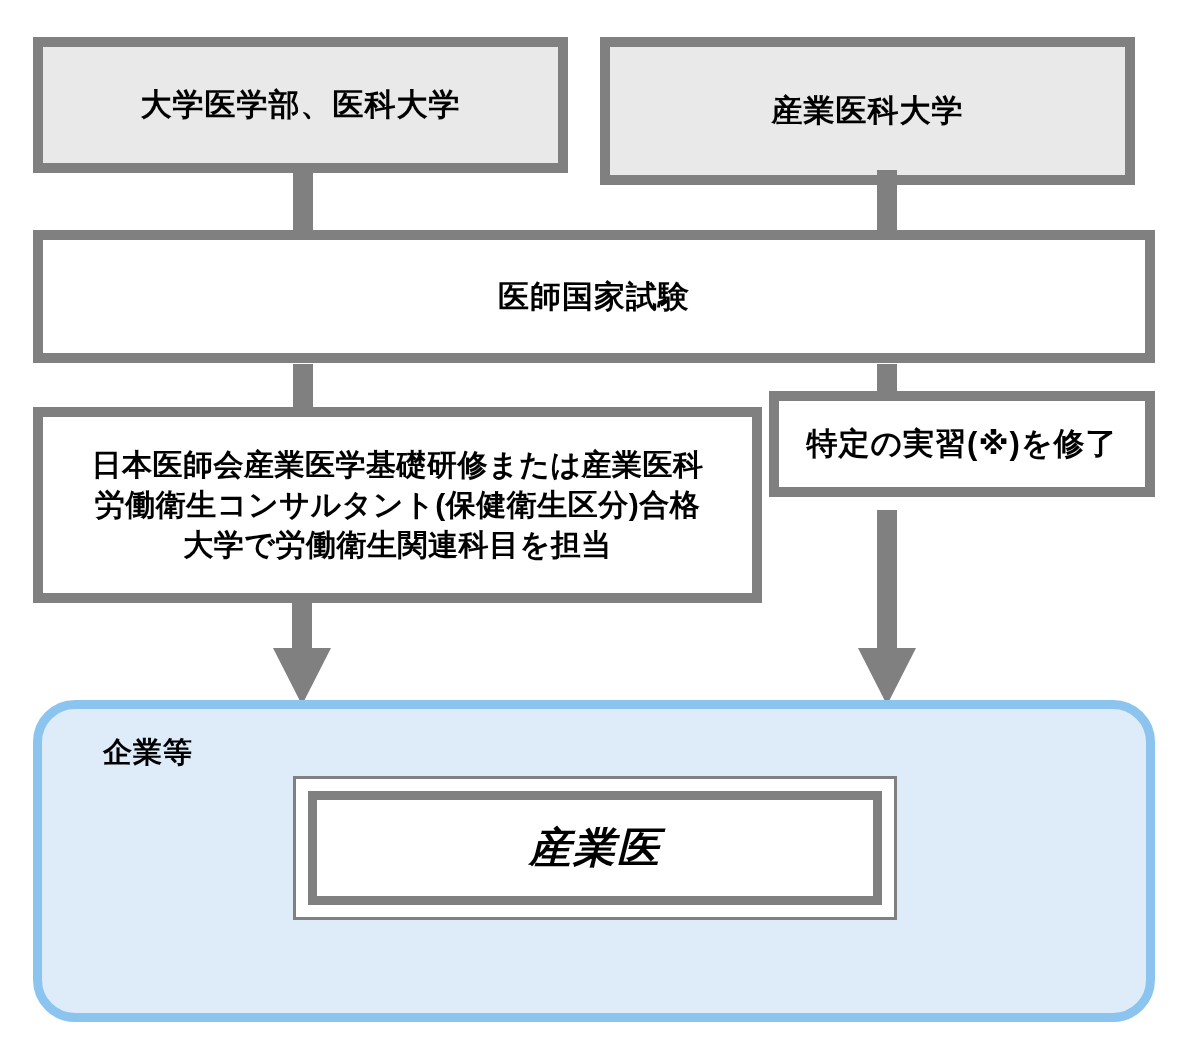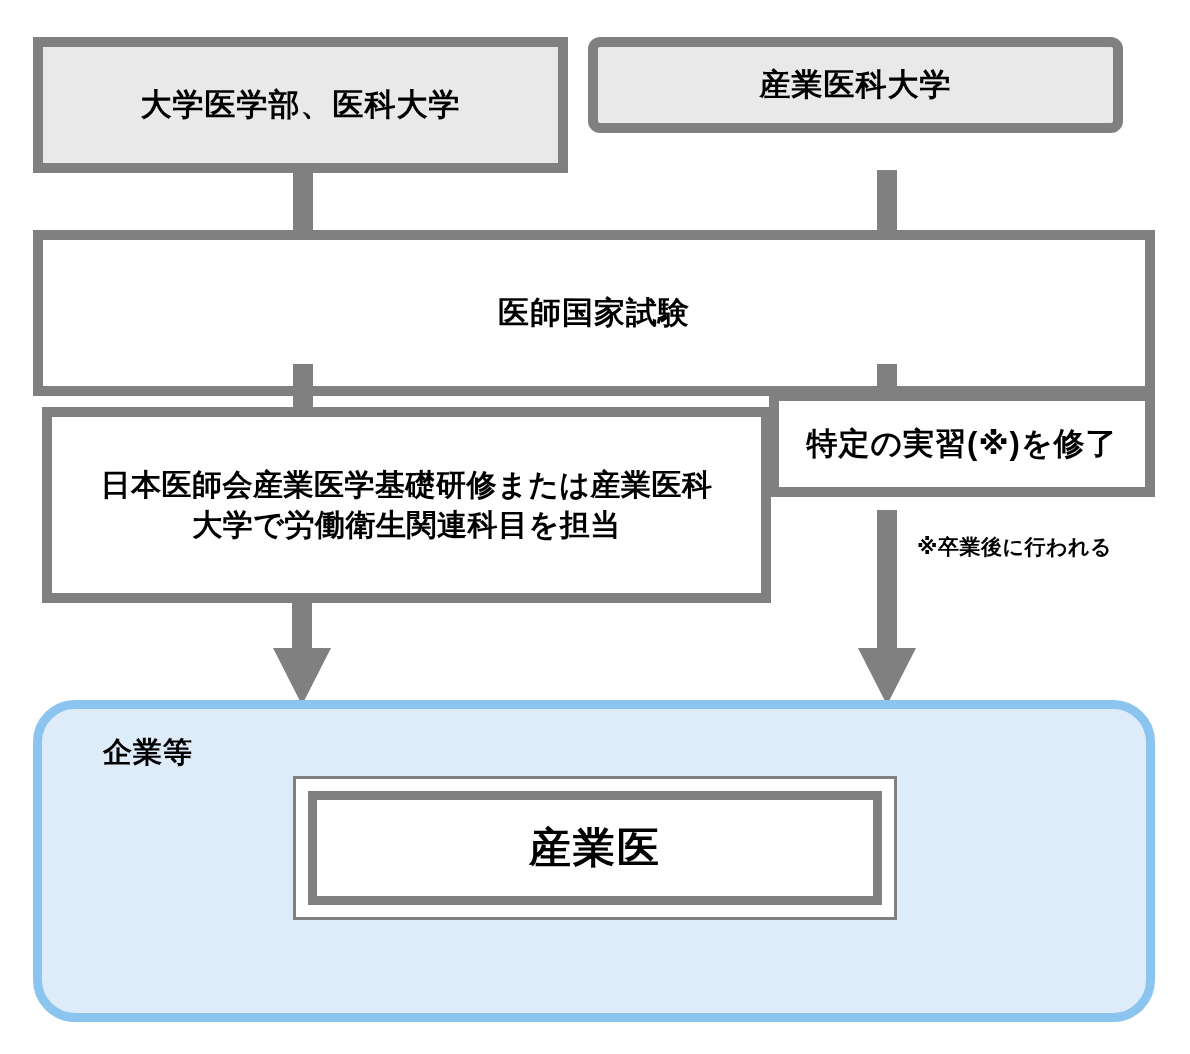--- a/index.html
+++ b/index.html
@@ -68,67 +68,68 @@
     letter-spacing: 1px;
     text-align: center;
   }
   .physician-outer {
     position: absolute;
     left: 293px; top: 776px;
     width: 604px; height: 144px;
     border: 3px solid var(--gray, #808080);
     background: #fff;
     padding: 12px;
+    font-style: italic;
   }
   .physician-inner {
     width: 100%; height: 100%;
     border: 9px solid var(--gray, #808080);
     background: #fff;
     display: flex;
     align-items: center;
     justify-content: center;
   }
   .physician-label { font-size: 42px; letter-spacing: 2px; }
 </style>
 </head>
 <body>
 
 <div class="canvas">
 
   <div class="box gray-fill" style="left:33px; top:37px; width:535px; height:136px;">
     <span class="box-label">大学医学部、医科大学</span>
   </div>
 
-  <div class="box gray-fill" style="left:588px; top:37px; width:535px; height:96px;border-radius:12px;">
+  <div class="box gray-fill" style="left:600px; top:37px; width:535px; height:148px;">
     <span class="box-label">産業医科大学</span>
   </div>
 
   <div class="conn" style="left:293px; top:170px; height:63px;"></div>
   <div class="conn" style="left:877px; top:170px; height:63px;"></div>
 
-  <div class="box" style="left:33px; top:230px; width:1122px; height:166px;">
+  <div class="box" style="left:33px; top:230px; width:1122px; height:133px;">
     <span class="box-label">医師国家試験</span>
   </div>
 
   <div class="conn" style="left:293px; top:364px; height:46px;"></div>
   <div class="conn" style="left:877px; top:364px; height:46px;"></div>
 
-  <div class="box" style="left:42px; top:407px; width:729px; height:196px;">
+  <div class="box" style="left:33px; top:407px; width:729px; height:196px;">
     <div class="req-lines">
       <div>日本医師会産業医学基礎研修または産業医科</div>
+      <div>労働衛生コンサルタント(保健衛生区分)合格</div>
       <div>大学で労働衛生関連科目を担当</div>
     </div>
   </div>
 
   <div class="box" style="left:769px; top:391px; width:386px; height:106px;">
     <span class="box-label">特定の実習(※)を修了</span>
   </div>
 
   <div class="note" style="left:917px; top:533px;">
-    <div>※卒業後に行われる</div>
   </div>
 
   <div class="conn" style="left:292px; top:600px; height:50px;"></div>
   <div class="conn" style="left:877px; top:510px; height:140px;"></div>
 
   <div class="arrowhead" style="left:273px; top:648px;"></div>
   <div class="arrowhead" style="left:858px; top:648px;"></div>
 
   <div class="company-container"></div>
   <div class="company-label">企業等</div>

